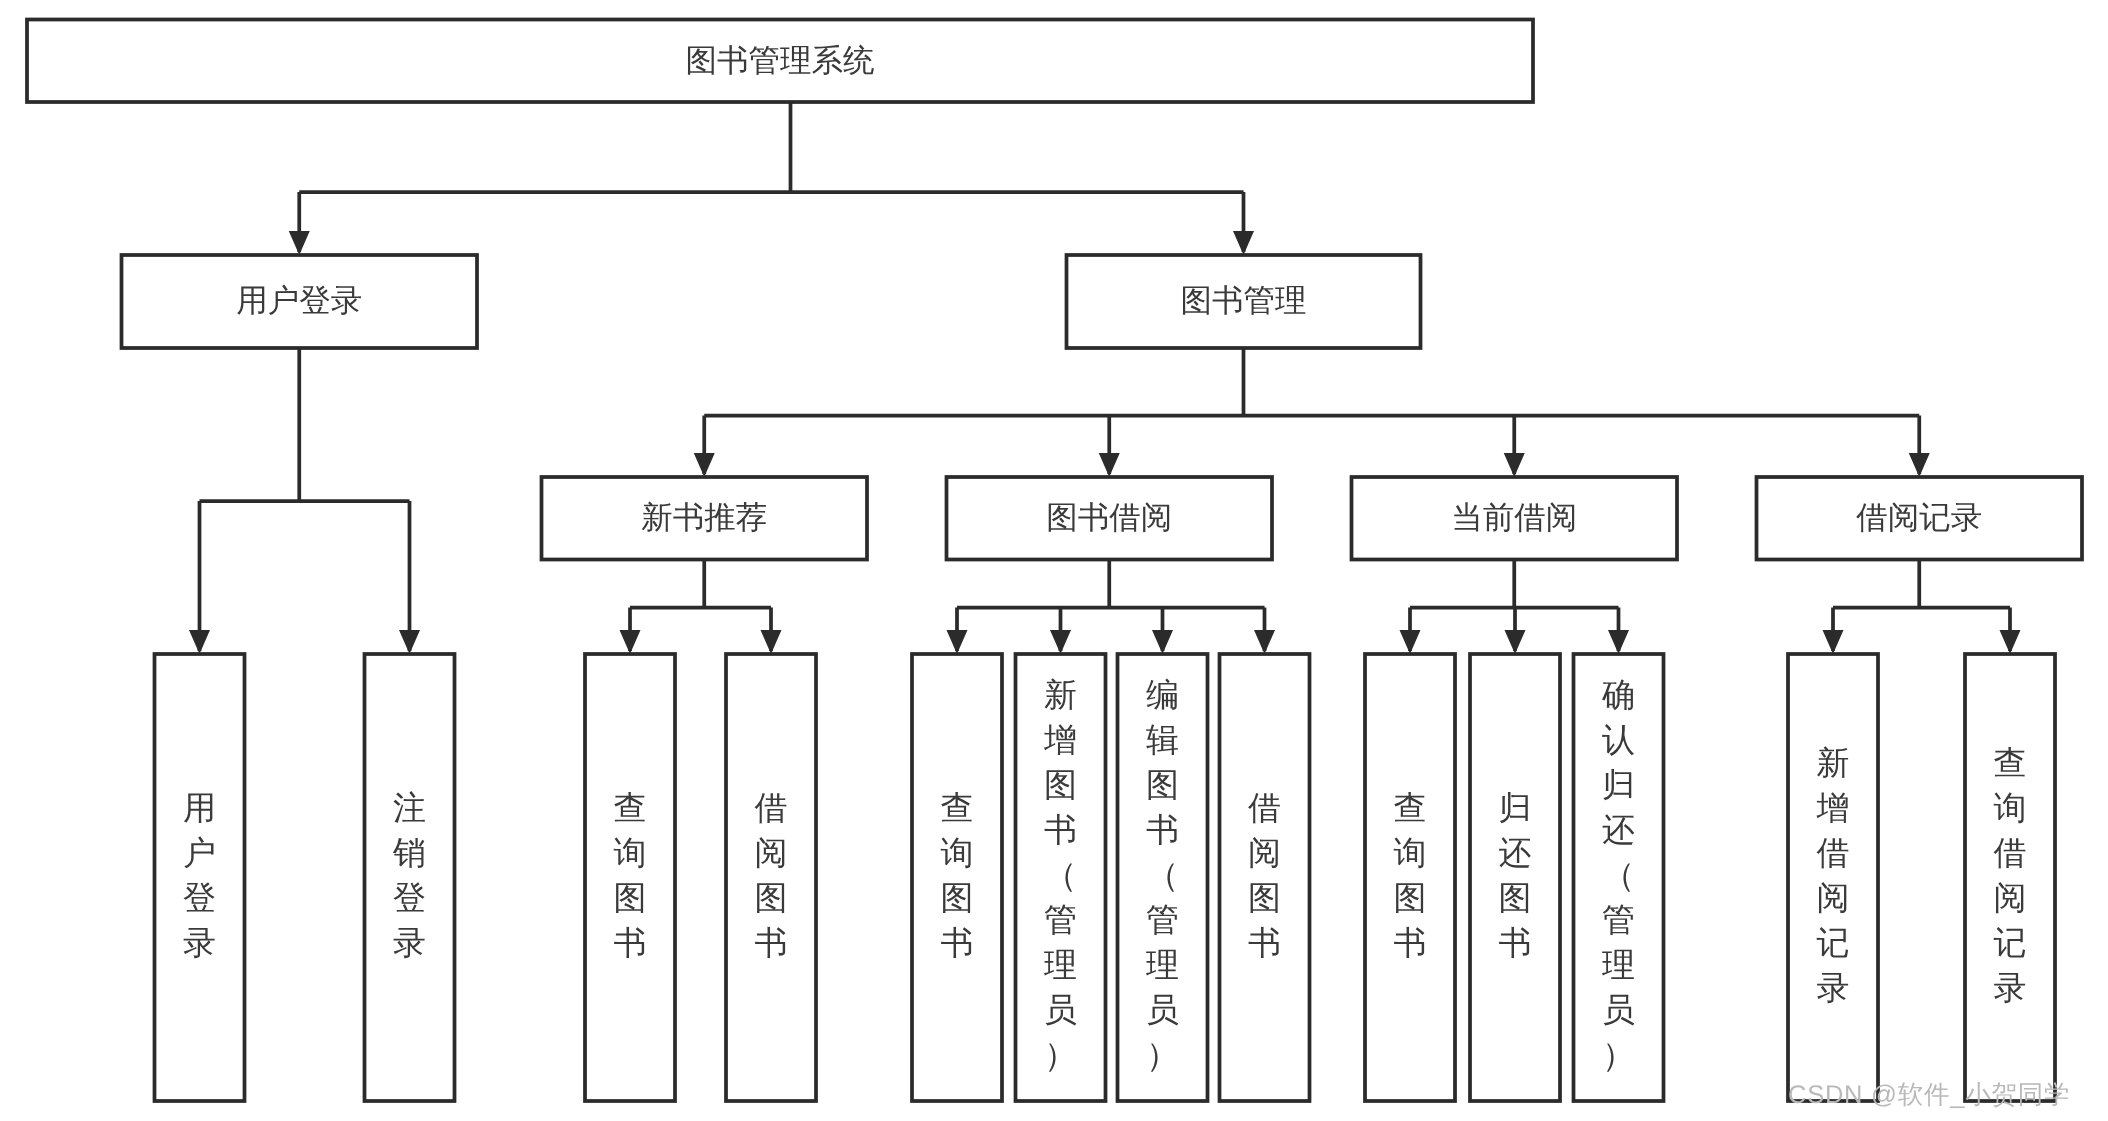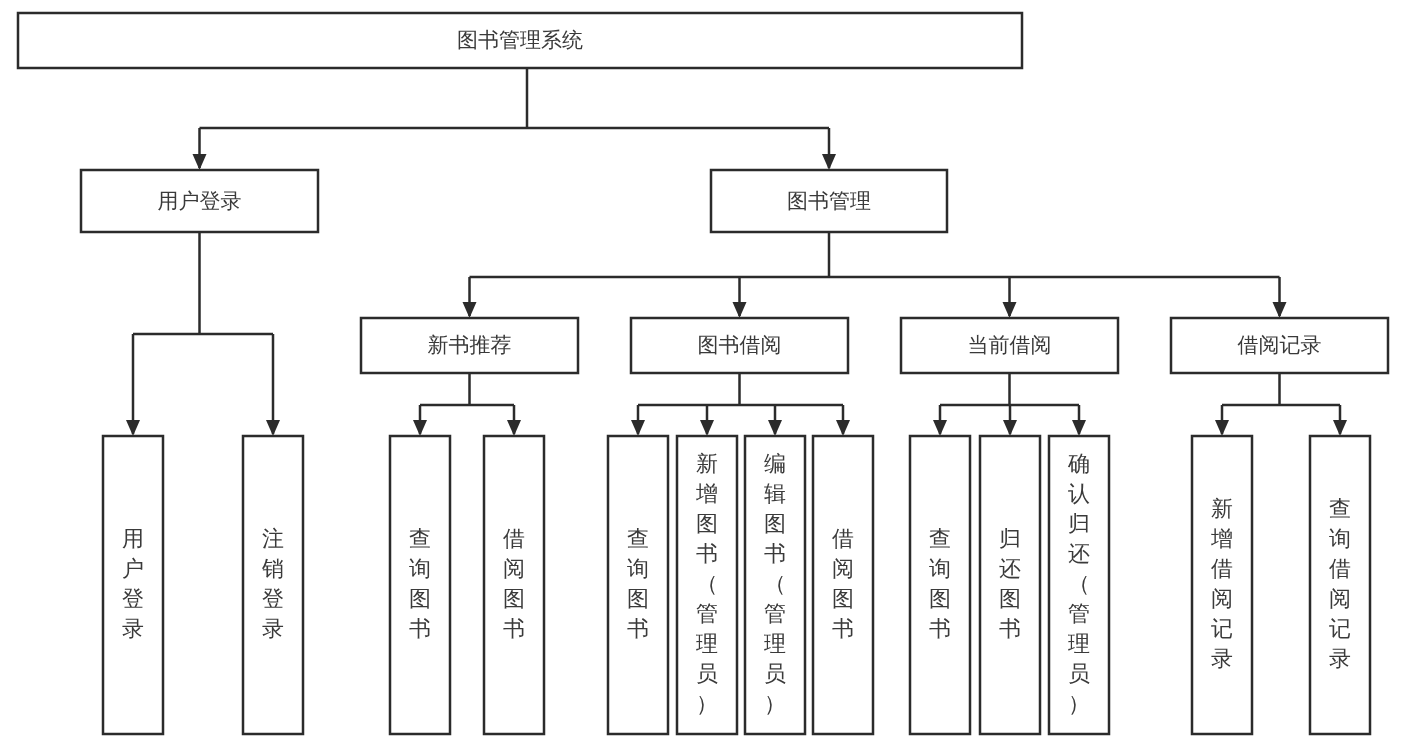--- a/index.html
+++ b/index.html
@@ -248,13 +248,14 @@
         <g>
           <text x="1340" y="510" class="leaf-label-char">查</text>
           <text x="1340" y="540" class="leaf-label-char">询</text>
           <text x="1340" y="570" class="leaf-label-char">借</text>
           <text x="1340" y="600" class="leaf-label-char">阅</text>
           <text x="1340" y="630" class="leaf-label-char">记</text>
           <text x="1340" y="660" class="leaf-label-char">录</text>
         </g>
       </g>
   </svg>
+  <div class="watermark-text" style="left: 1192px; top: 718px;">CSDN @软件_小贺同学</div>
 </div>
 
 </body></html>

